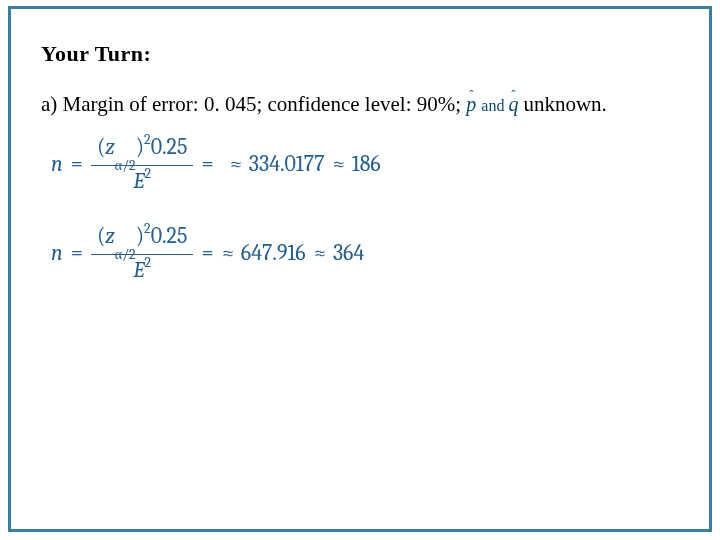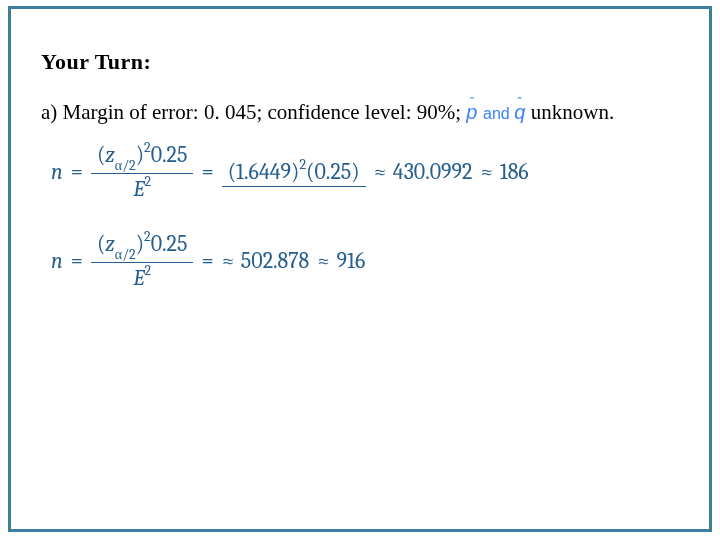--- a/index.html
+++ b/index.html
@@ -7,41 +7,41 @@
     width: 720px;
     height: 540px;
     background: #ffffff;
     font-family: 'Times New Roman', Times, serif;
     position: relative;
   }
   .frame {
     position: absolute;
     left: 8px; right: 8px; top: 6px; bottom: 8px;
     border: 3px solid #3a7ea0;
-    padding: 40px 26px 20px 30px;
+    padding: 32px 26px 20px 30px;
   }
   .title {
     font-weight: bold;
     font-size: 22px;
     letter-spacing: 0.5px;
     margin-bottom: 24px;
   }
   .prompt {
     font-size: 21px;
     line-height: 1.3;
     margin-bottom: 24px;
   }
   .part-line {
     font-size: 21px;
     line-height: 1.3;
     margin-bottom: 14px;
   }
   .part-line .pq {
-    color: #3b82f6;
-    font-family: Liberation Sans, sans-serif;
+    color: #0c4a6e;
+    font-family: Liberation Serif, serif;
     font-size: 20px;
   }
   .part-line .pq .hat {
     position: relative;
     display: inline-block;
     font-style: italic;
   }
   .part-line .pq .hat::before {
     content: "ˆ";
     position: absolute;
@@ -70,21 +70,21 @@
     display: inline-flex;
     flex-direction: column;
     align-items: center;
     vertical-align: middle;
   }
   .frac .num, .frac .den {
     padding: 1px 6px;
     white-space: nowrap;
   }
   .frac .num { border-bottom: 1.5px solid #255e8f; }
-  .sub { font-size: 14px; vertical-align: sub; position: relative; top: 2px; }
+  .sub { font-size: 14px; vertical-align: sub; position: relative; top: 10px; }
   .sup { font-size: 14px; vertical-align: super; position: relative; top: -2px; }
   .approx { letter-spacing: -1px; }
 </style>
 </head>
 <body>
 
 <div class="frame">
 
   <div class="title">Your Turn:</div>
 
@@ -105,42 +105,39 @@
     <span class="frac">
       <span class="num">
         (<span class="it">z</span><span class="sub">α/2</span>)<span class="sup">2</span><span>0.25</span>
       </span>
       <span class="den">
         <span class="it">E</span><span class="sup">2</span>
       </span>
     </span>
     <span>=</span>
     <span class="frac">
-      <span class="num">
-        (<span>1.6449</span>)<span class="sup">2</span>(<span>0.25</span>)
-      </span>
     </span>
     <span class="approx">≈</span>
-    <span>430.0992</span>
+    <span>334.0177</span>
     <span class="approx">≈</span>
     <span>186</span>
   </div>
 
 
   <div class="eqrow" style="margin-bottom:0">
     <span class="it">n</span>
     <span>=</span>
     <span class="frac">
       <span class="num">
         (<span class="it">z</span><span class="sub">α/2</span>)<span class="sup">2</span><span>0.25</span>
       </span>
       <span class="den">
         <span class="it">E</span><span class="sup">2</span>
       </span>
     </span>
     <span>=</span>
     <span class="approx">≈</span>
-    <span>502.878</span>
+    <span>647.916</span>
     <span class="approx">≈</span>
-    <span>916</span>
+    <span>364</span>
   </div>
 
 </div>
 
 </body></html>

